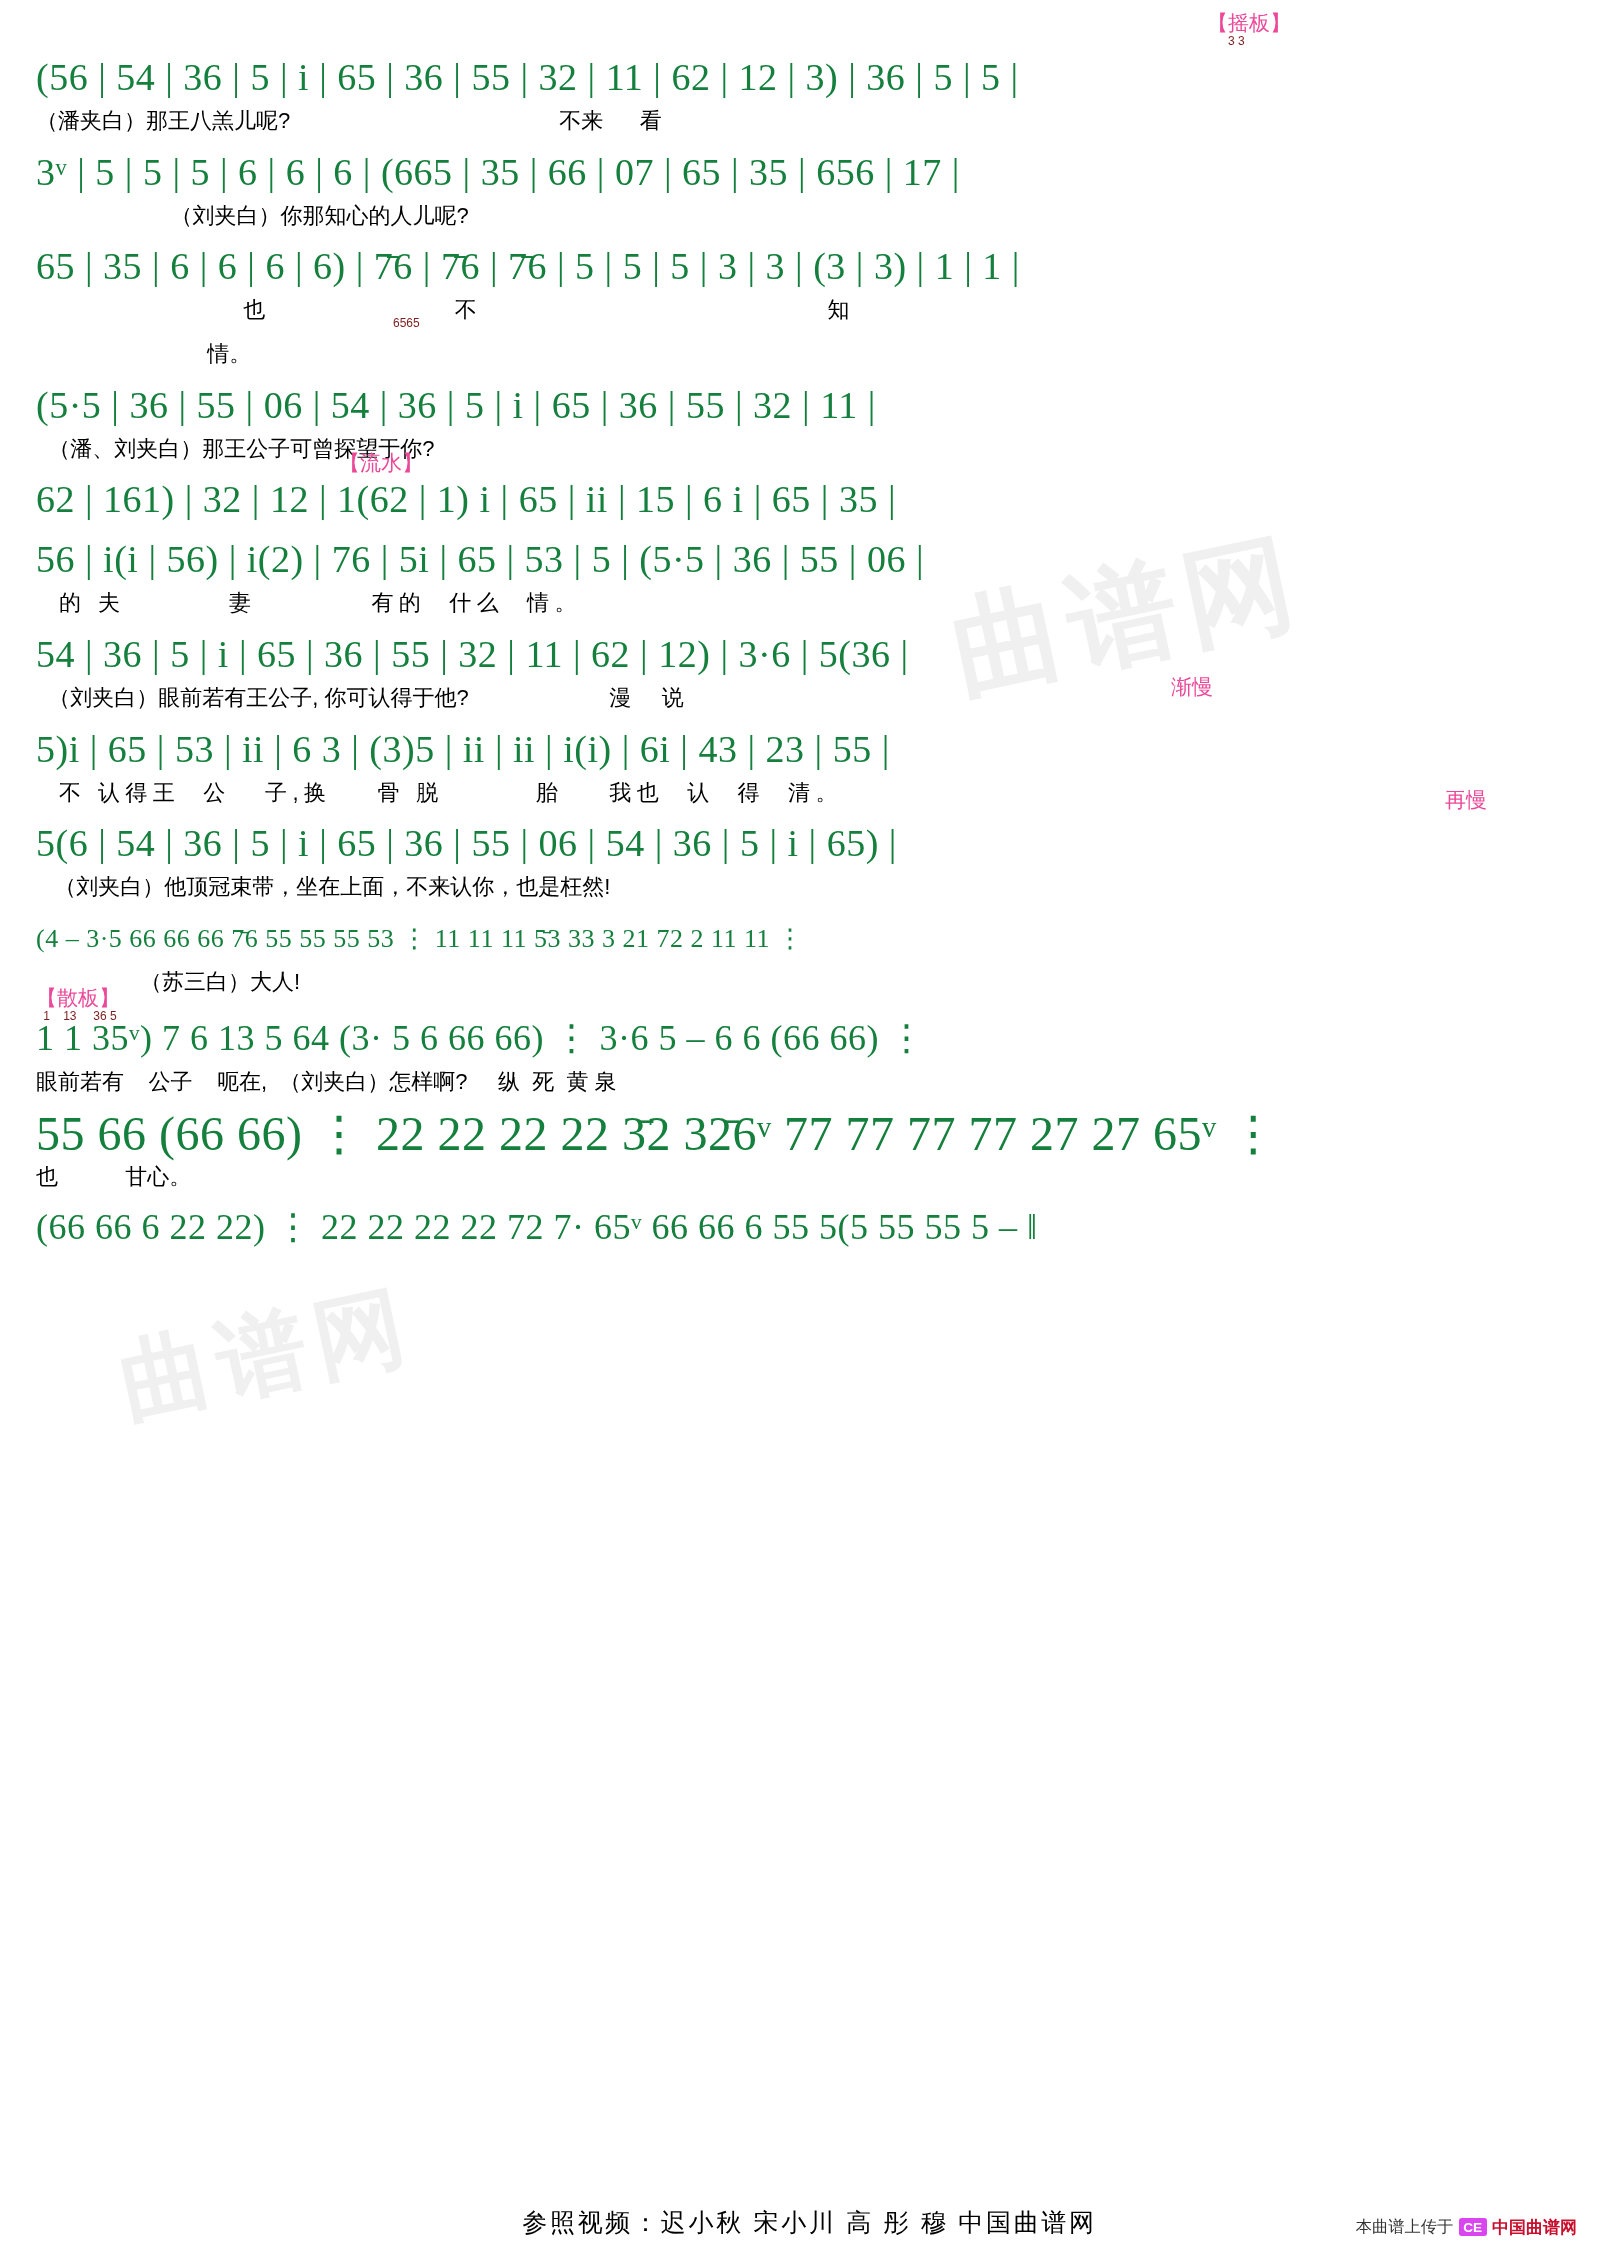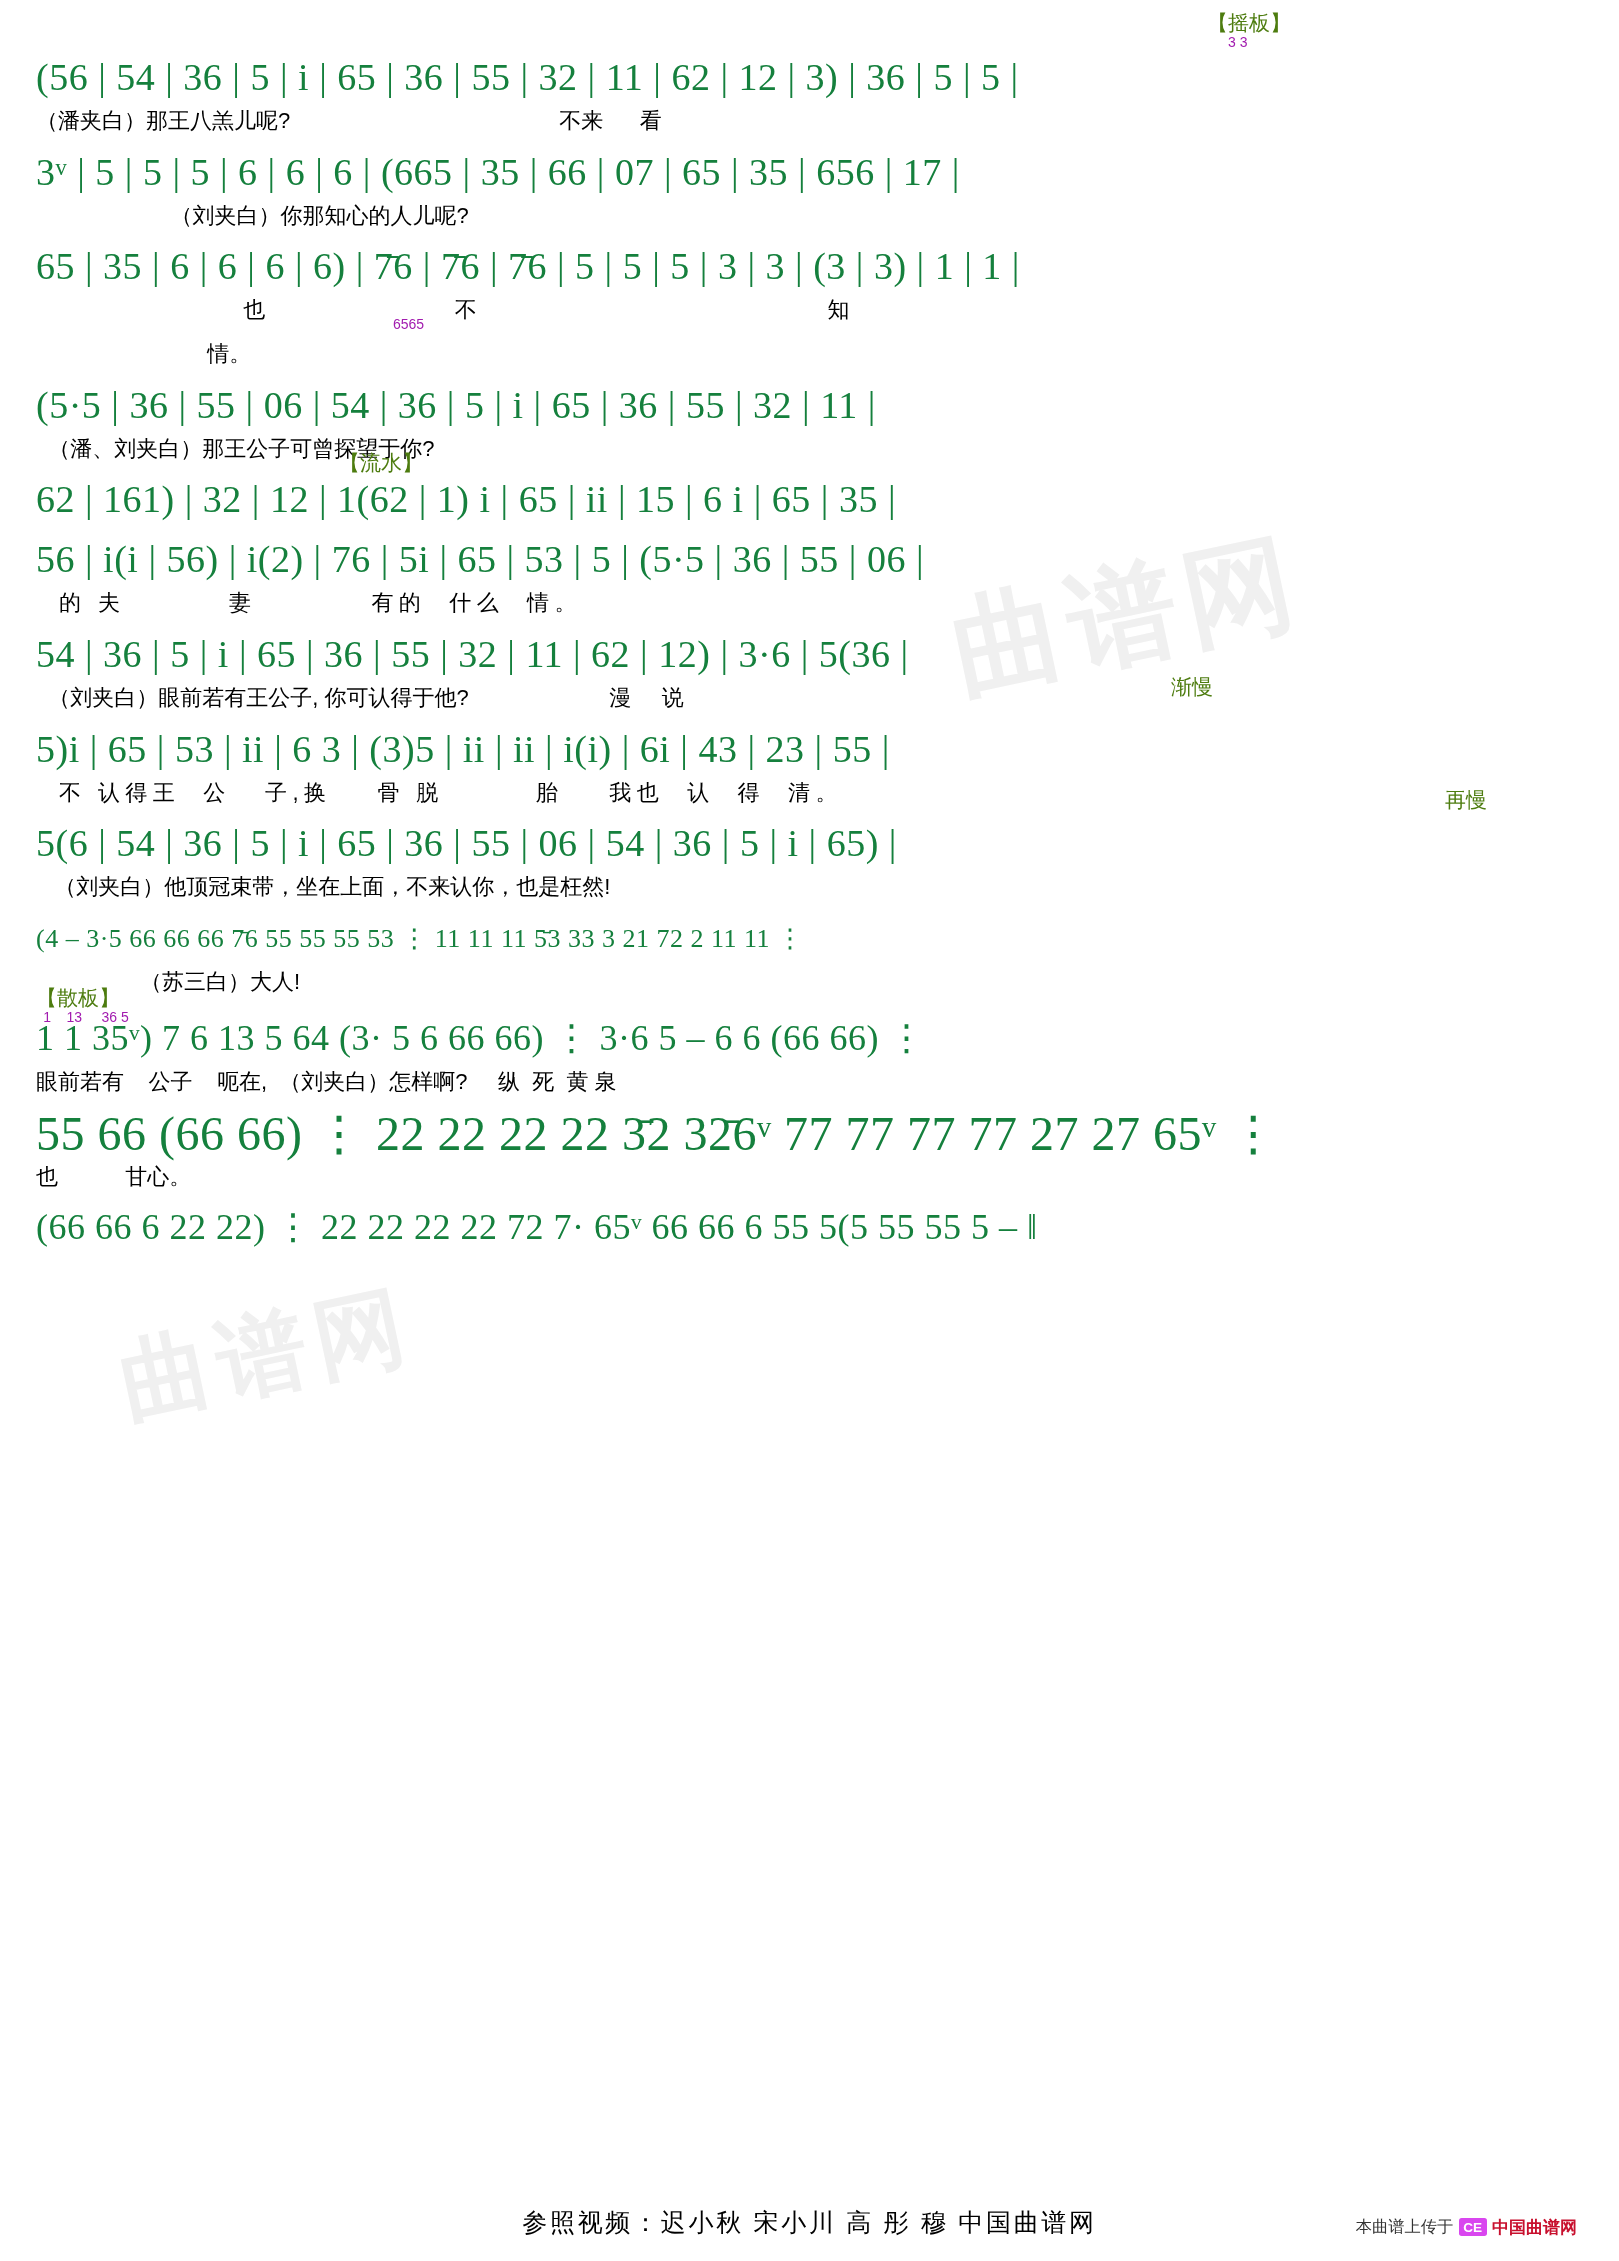--- a/index.html
+++ b/index.html
@@ -49,27 +49,27 @@
     line-height:31px;
     white-space:pre;
     color:#000;
     margin-top:4px;
   }
   .lyrics.spread{letter-spacing:5.4px;}
   .marker{
     position:absolute;
     font-family:"Liberation Sans", sans-serif;
     font-size:21px;
-    color:#4d7c0f;
+    color:#ec4899;
     white-space:pre;
   }
   .tiny{
     font-family:"Liberation Sans", sans-serif;
-    font-size:14px;
-    color:#a21caf;
+    font-size:12px;
+    color:#7f1d1d;
     white-space:pre;
   }
   .footer{
     position:absolute;
     left:0;right:0;bottom:23.5px;
     text-align:center;
     font-family:"Liberation Sans", sans-serif;
     font-size:25px;
     color:#000;
   }

